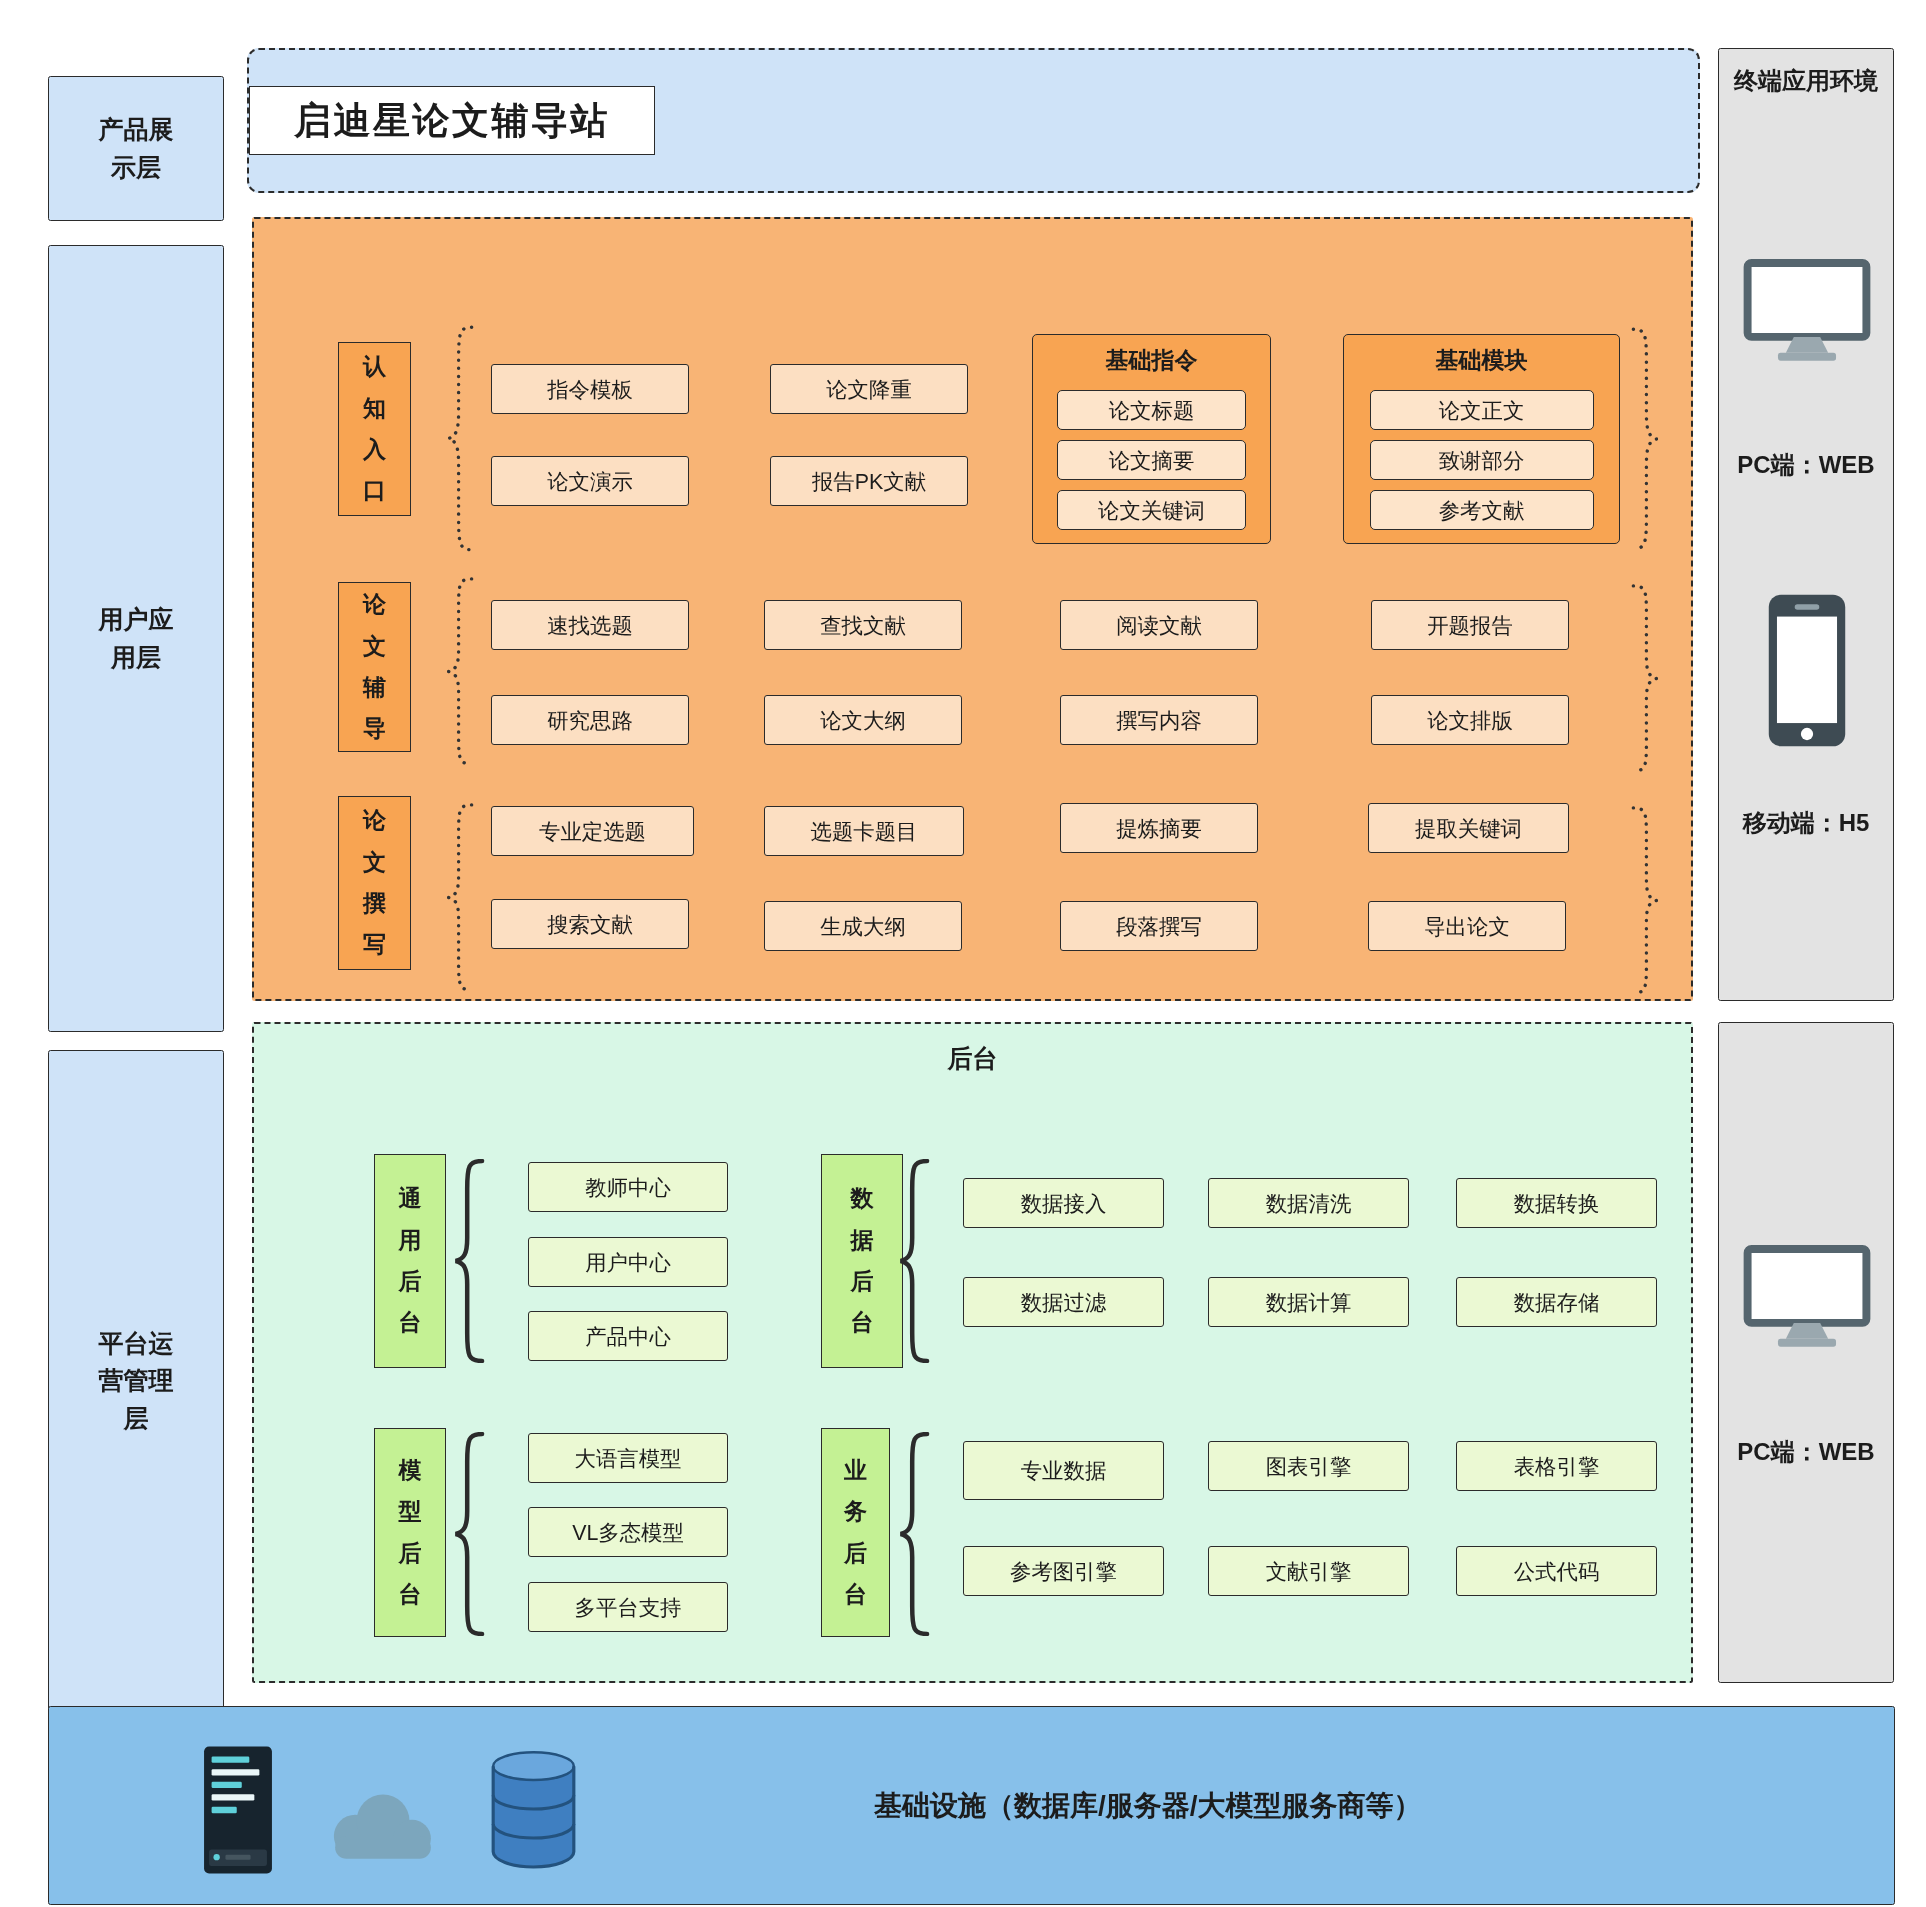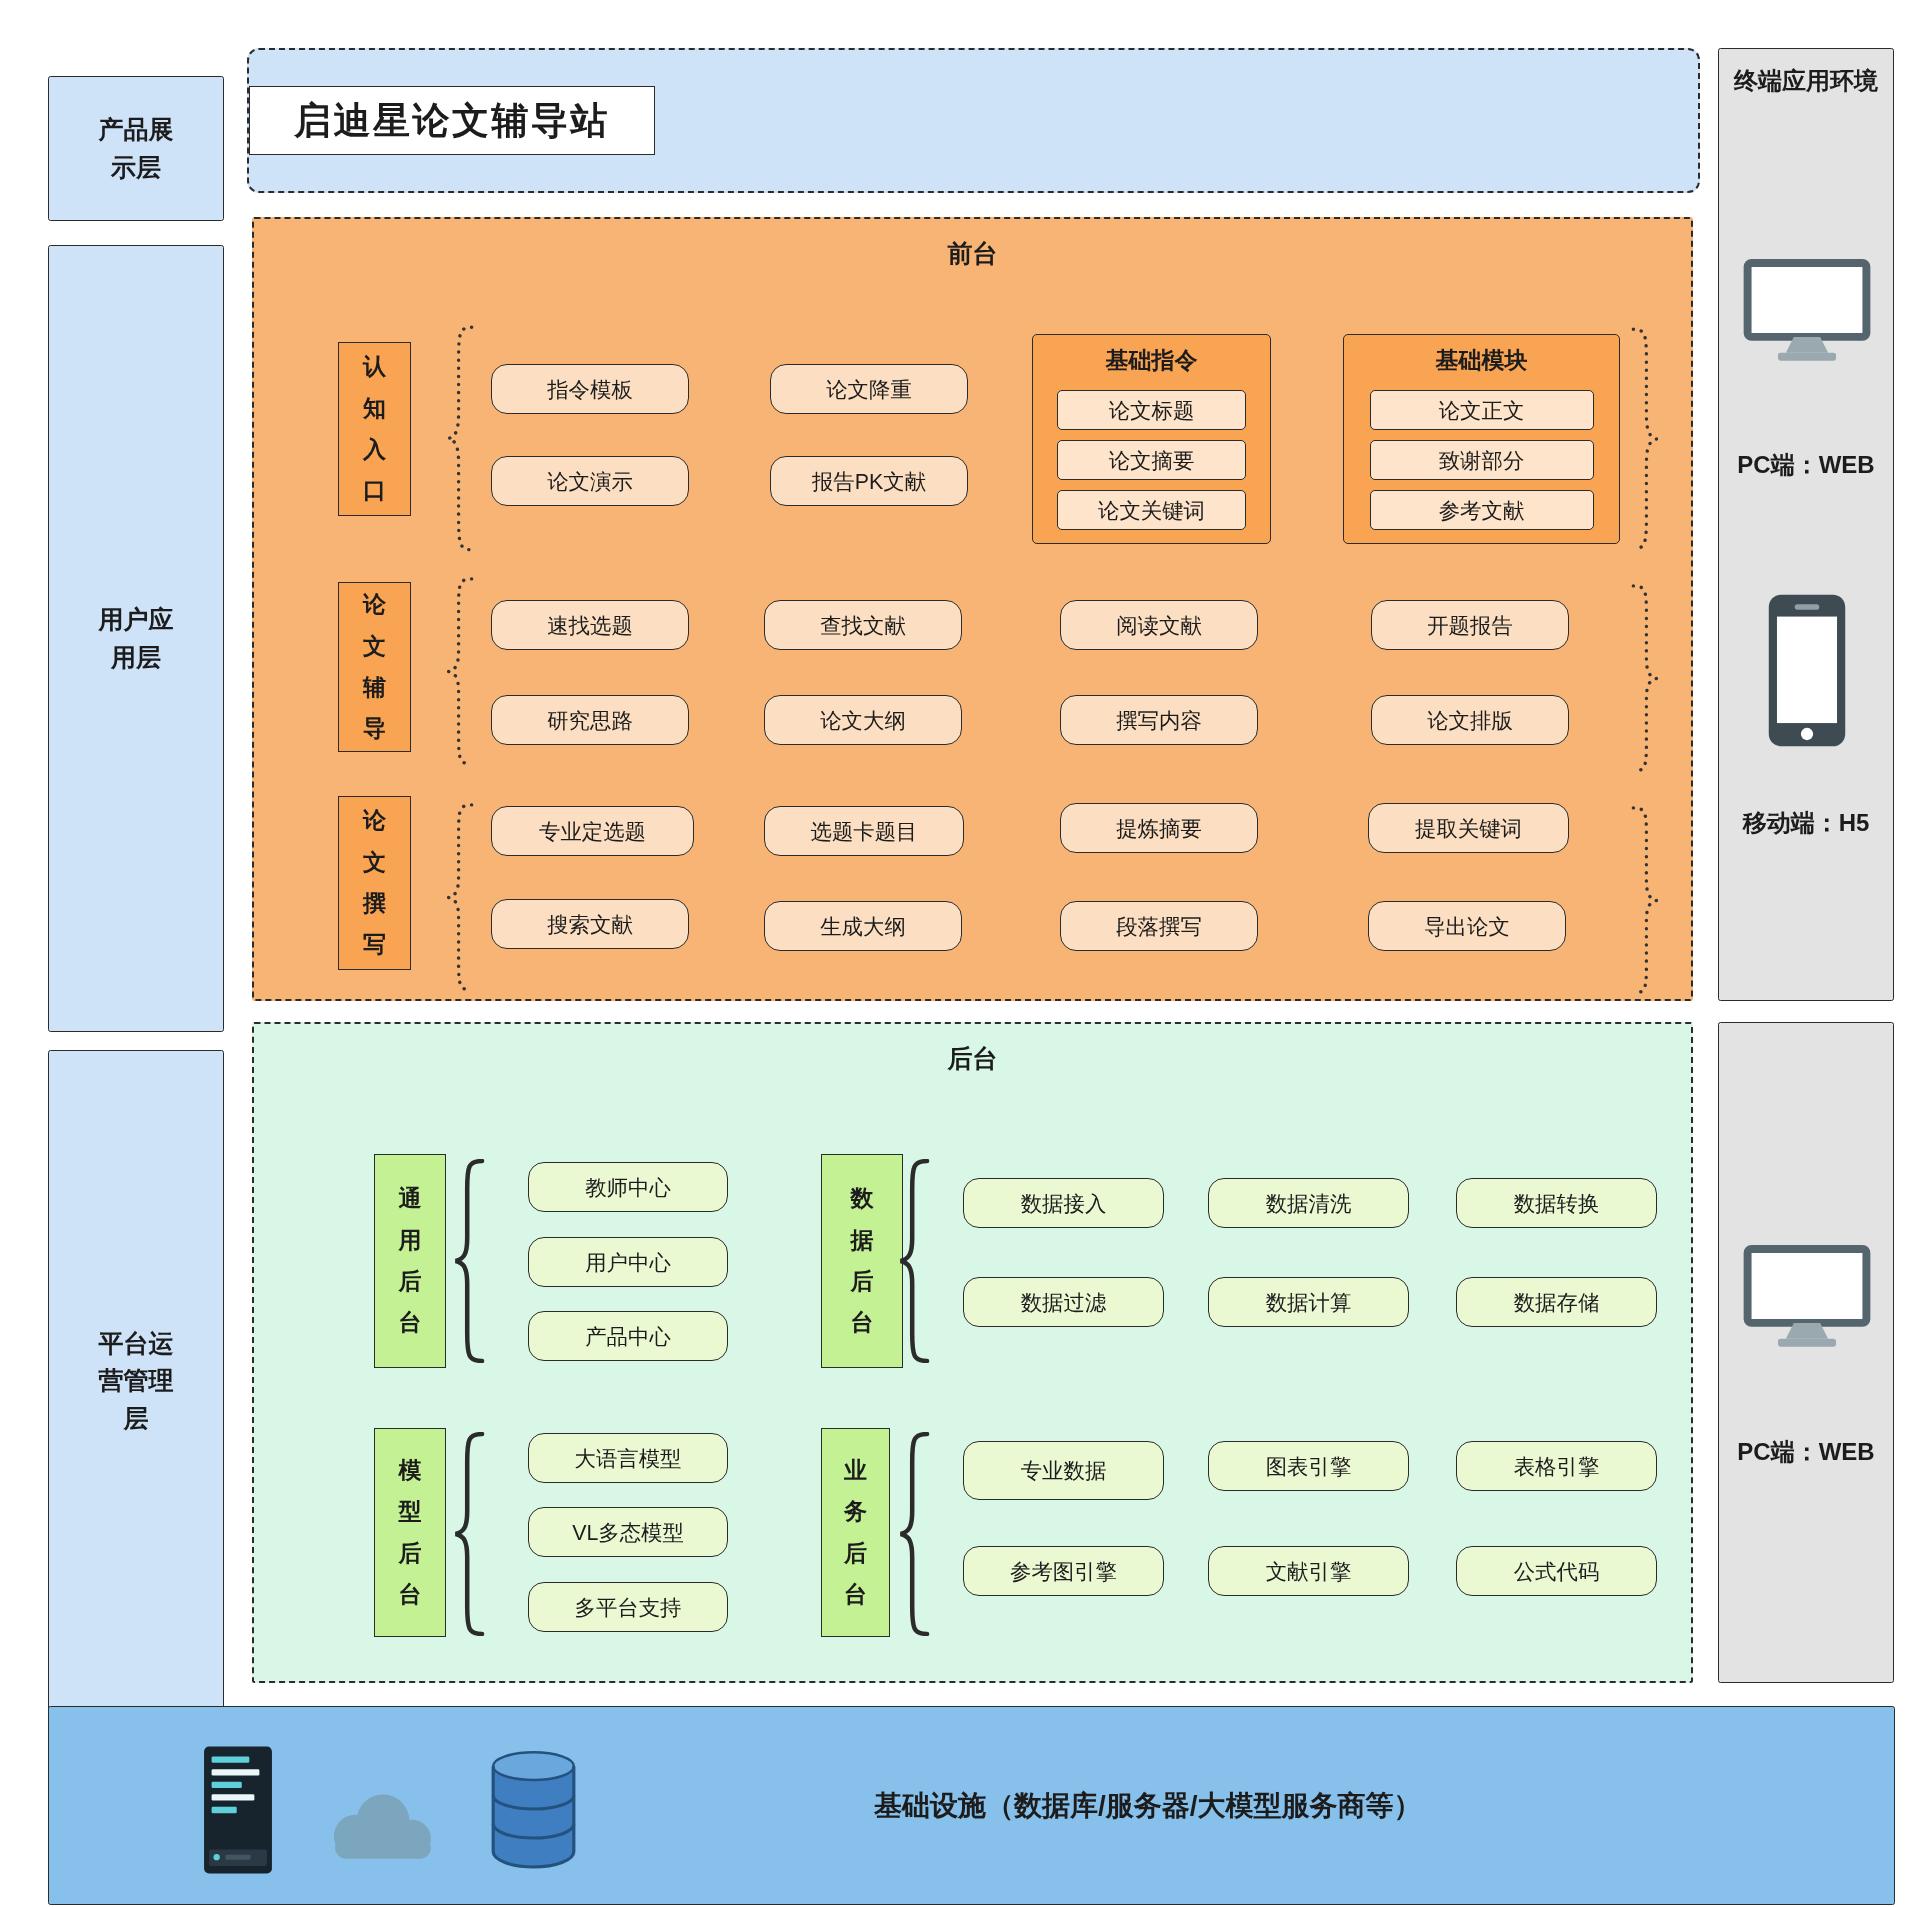--- a/index.html
+++ b/index.html
@@ -16,21 +16,21 @@
                  display:flex; align-items:center; justify-content:flex-start; }
   .title-box { background:#ffffff; border:1.9px solid #2b2b2b; padding:8.8px 44px; font-size:37px; font-weight:700; letter-spacing:2.5px; }
 
   
   .region-front { position:absolute; background:#f8b475; border:2.5px dashed #2b2b2b; border-radius:2.5px; }
   .region-back  { position:absolute; background:#d8f7e6; border:2.5px dashed #2b2b2b; border-radius:2.5px; }
   .region-label { position:absolute; top:17.6px; left:0; right:0; text-align:center; font-size:25px; font-weight:700; }
 
   
   .nd { position:absolute; display:flex; align-items:center; justify-content:center;
-        border:1.9px solid #2b2b2b; border-radius:16px; font-size:21.4px; background:#fcdfc2; }
+        border:1.9px solid #2b2b2b; border-radius:3px; font-size:21.4px; background:#fcdfc2; }
   .nd.g { background:#ebf9d3; }
 
   
   .vb { position:absolute; display:flex; align-items:center; justify-content:center; border:1.9px solid #2b2b2b; }
   .vb.o { background:#f8a452; }
   .vb.g { background:#c4f194; }
   .vtext { width:1.12em; text-align:center; word-break:break-all; font-size:23px; font-weight:700; line-height:1.8; }
 
   
   .grp { position:absolute; background:#f8a452; border:1.9px solid #2b2b2b; border-radius:5px;
@@ -68,21 +68,20 @@
     <div class="layer-text">平台运营管理层</div>
   </div>
 
   <div class="region-blue" style="left:247px;top:48px;width:1453px;height:145px">
     <div class="title-box">
       <span>启迪星论文辅导站</span>
     </div>
   </div>
 
   <div class="region-front" style="left:252px;top:217px;width:1441px;height:784px">
-    <div class="region-label">前台</div>
 
     <div class="vb o" style="left:84px;top:123px;width:73px;height:174px">
       <div class="vtext">认知入口</div>
     </div>
     <svg class="abs" style="left:193px;top:106px;width:29px;height:227px" viewBox="0 0 40 300" preserveAspectRatio="none">
       <path class="brace-dotted" d="M34 3 C18 3 16 10 16 44 L16 116 C16 140 12 147 2 150 C12 153 16 160 16 184 L16 256 C16 290 18 297 34 297"></path>
     </svg>
     <div class="nd" style="left:237px;top:145px;width:198px;height:50px">指令模板</div>
     <div class="nd" style="left:237px;top:237px;width:198px;height:50px">论文演示</div>
     <div class="nd" style="left:516px;top:145px;width:198px;height:50px">论文降重</div>

